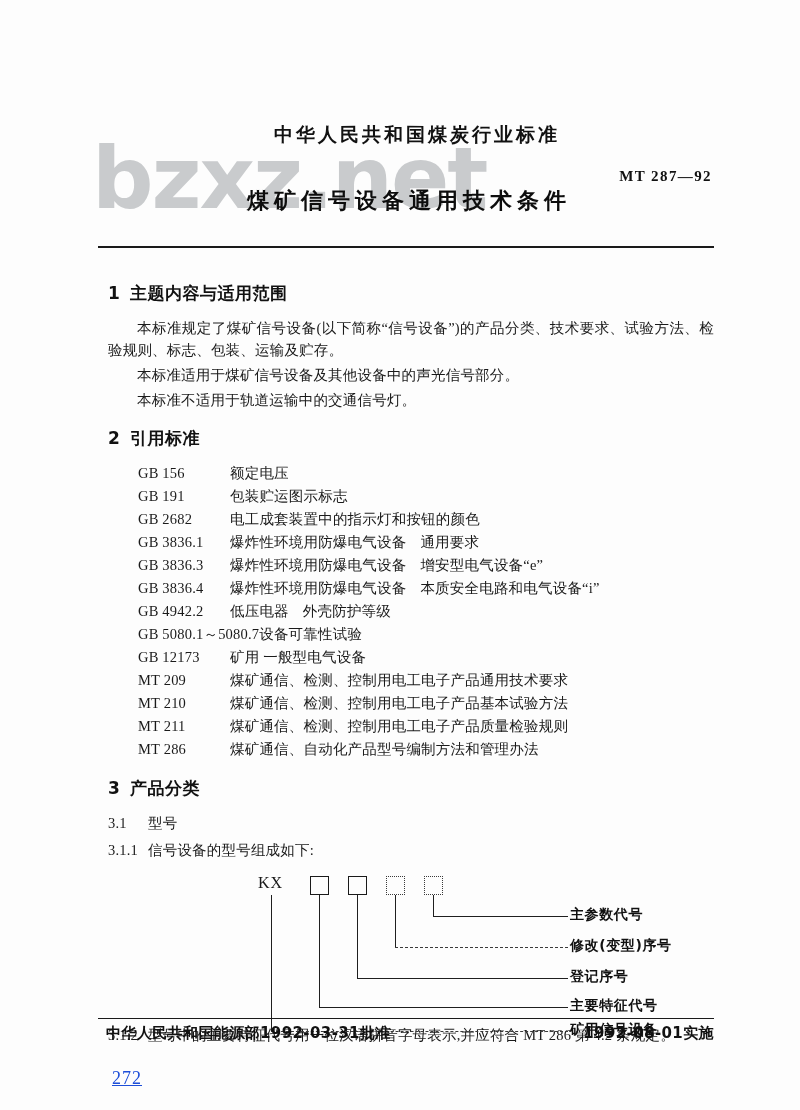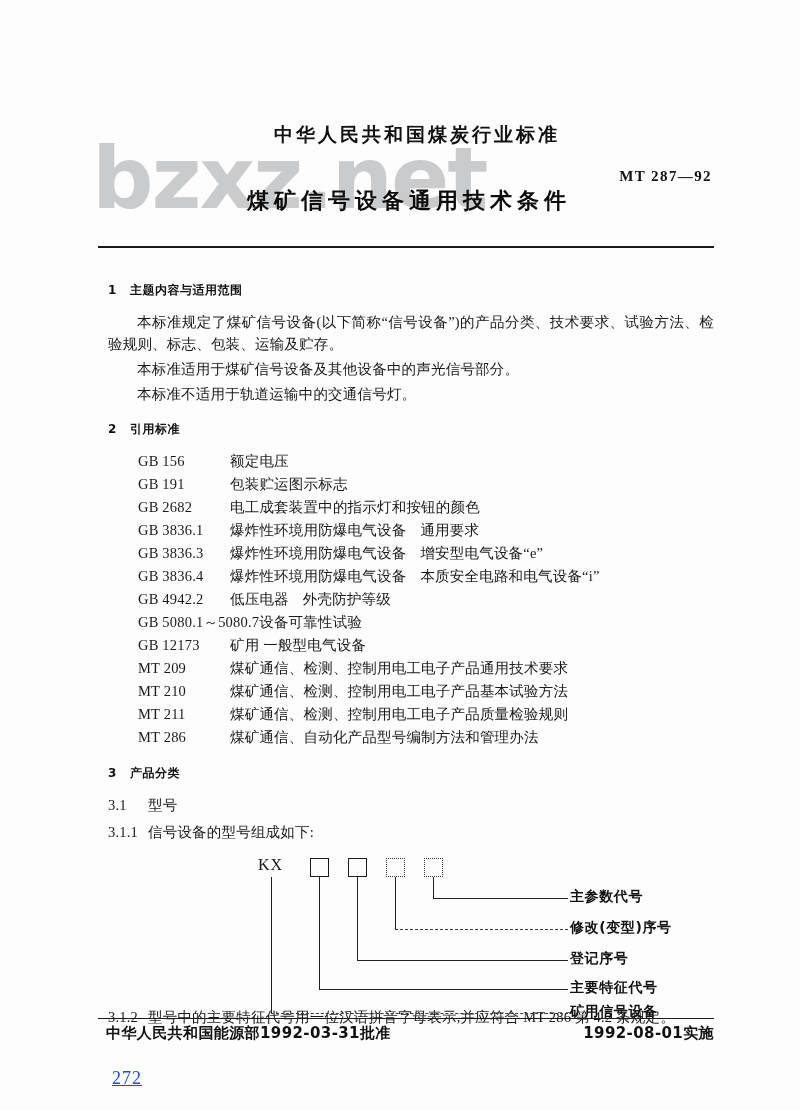--- a/index.html
+++ b/index.html
@@ -90,21 +90,21 @@
   
   .body-area {
     position: absolute;
     left: 108px;
     right: 86px;
     top: 282px;
   }
 
   h2.sec {
     font-family: "DejaVu Sans", sans-serif;
-    font-size: 12px;
+    font-size: 17px;
     font-weight: bold;
     margin: 0 0 12px 0;
     letter-spacing: .5px;
     color: #111;
   }
   h2.sec .num {
     display: inline-block;
     min-width: 22px;
   }
 

